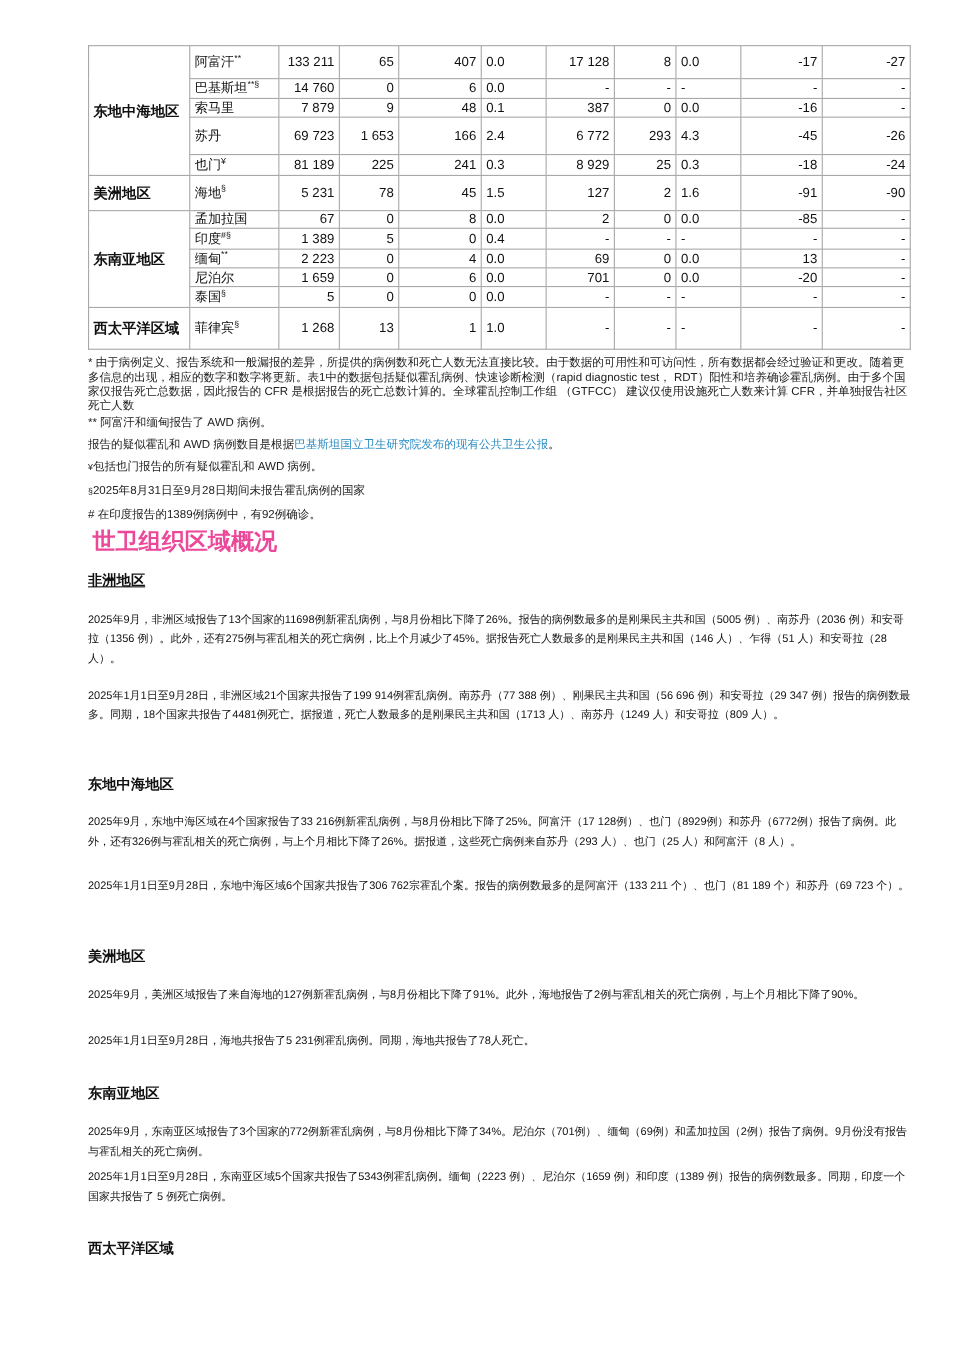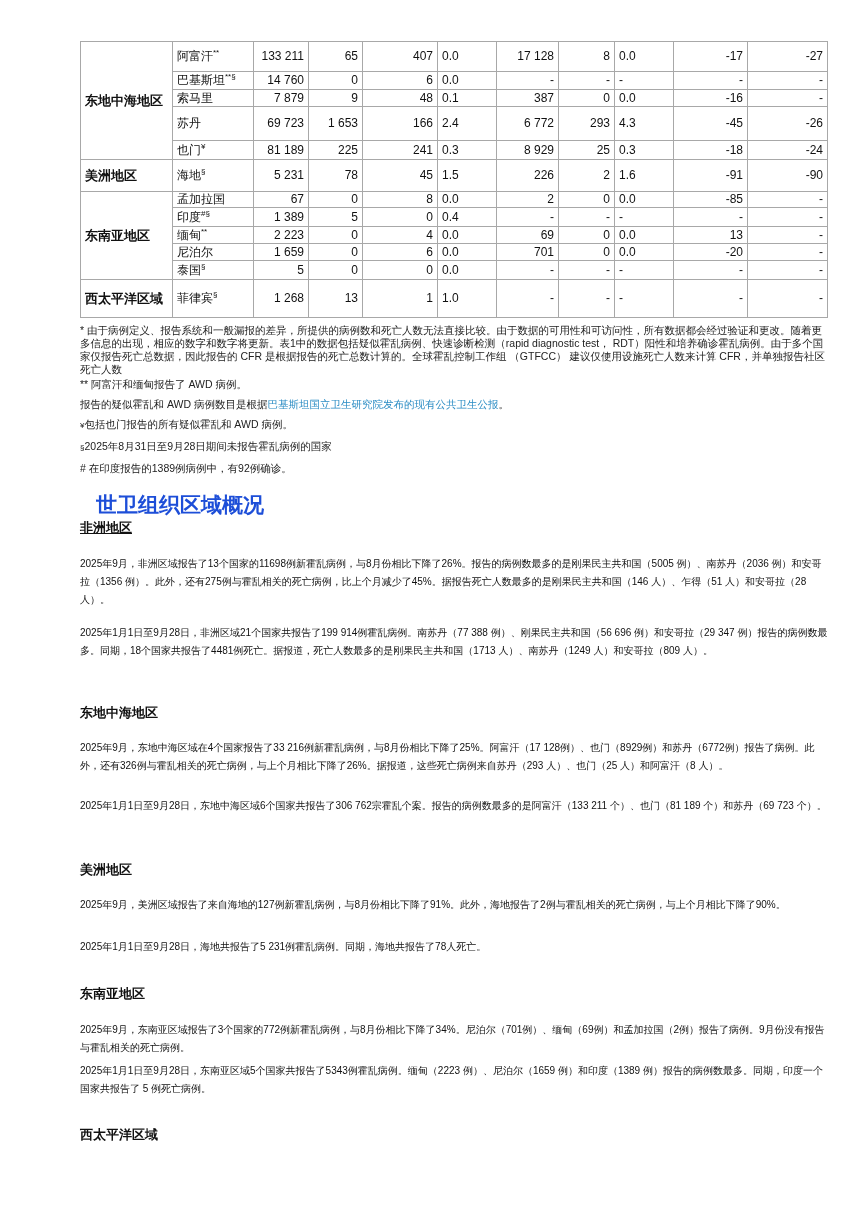--- a/index.html
+++ b/index.html
@@ -10,21 +10,21 @@
   table.t { position:absolute; left:80px; top:41px; border-collapse:collapse; table-layout:fixed; width:747px; font-size:12px; }
   table.t td { border:1px solid #a8a8a8; padding:0 4px; vertical-align:middle; line-height:13px; }
   td.region { font-weight:bold; font-size:13px; line-height:20px; padding-left:6px; vertical-align:middle; }
   td.country { padding-left:6px; }
   td.num { text-align:right; padding-right:5px; }
   td.left { text-align:left; padding-left:10px; }
   sup.m { font-size:8px; vertical-align:super; line-height:0; }
 
   .fn { position:absolute; left:80px; width:747px; font-size:10.5px; line-height:13px; color:#222; }
   .fn a { color:#2a8cc4; text-decoration:none; }
-  .sec-title { position:absolute; left:80px; top:476px; font-size:21px; font-weight:bold; color:#1d4ed8; margin:16px; line-height:26px; }
+  .sec-title { position:absolute; left:80px; top:476px; font-size:21px; font-weight:bold; color:#ec4899; margin:4px; line-height:26px; }
   .h3 { position:absolute; left:80px; font-size:13px; font-weight:bold; margin:0; }
   .p { position:absolute; left:80px; width:748px; font-size:10px; line-height:18px; margin:0; color:#111; }
 </style>
 </head>
 <body>
 
 <table class="t">
   <colgroup>
     <col style="width:92px">
       <col style="width:81px">
@@ -100,21 +100,21 @@
         <td class="num">-18</td>
         <td class="num">-24</td>
       </tr>
       <tr style="height: 32px;">
         <td class="region" rowspan="1">美洲地区</td>
         <td class="country"><span>海地</span><sup class="m">§</sup></td>
         <td class="num">5 231</td>
         <td class="num">78</td>
         <td class="num">45</td>
         <td class="left">1.5</td>
-        <td class="num">226</td>
+        <td class="num">127</td>
         <td class="num">2</td>
         <td class="left">1.6</td>
         <td class="num">-91</td>
         <td class="num">-90</td>
       </tr>
       <tr style="height: 16px;">
         <td class="region" rowspan="5">东南亚地区</td>
         <td class="country"><span>孟加拉国</span><sup class="m"></sup></td>
         <td class="num">67</td>
         <td class="num">0</td>

